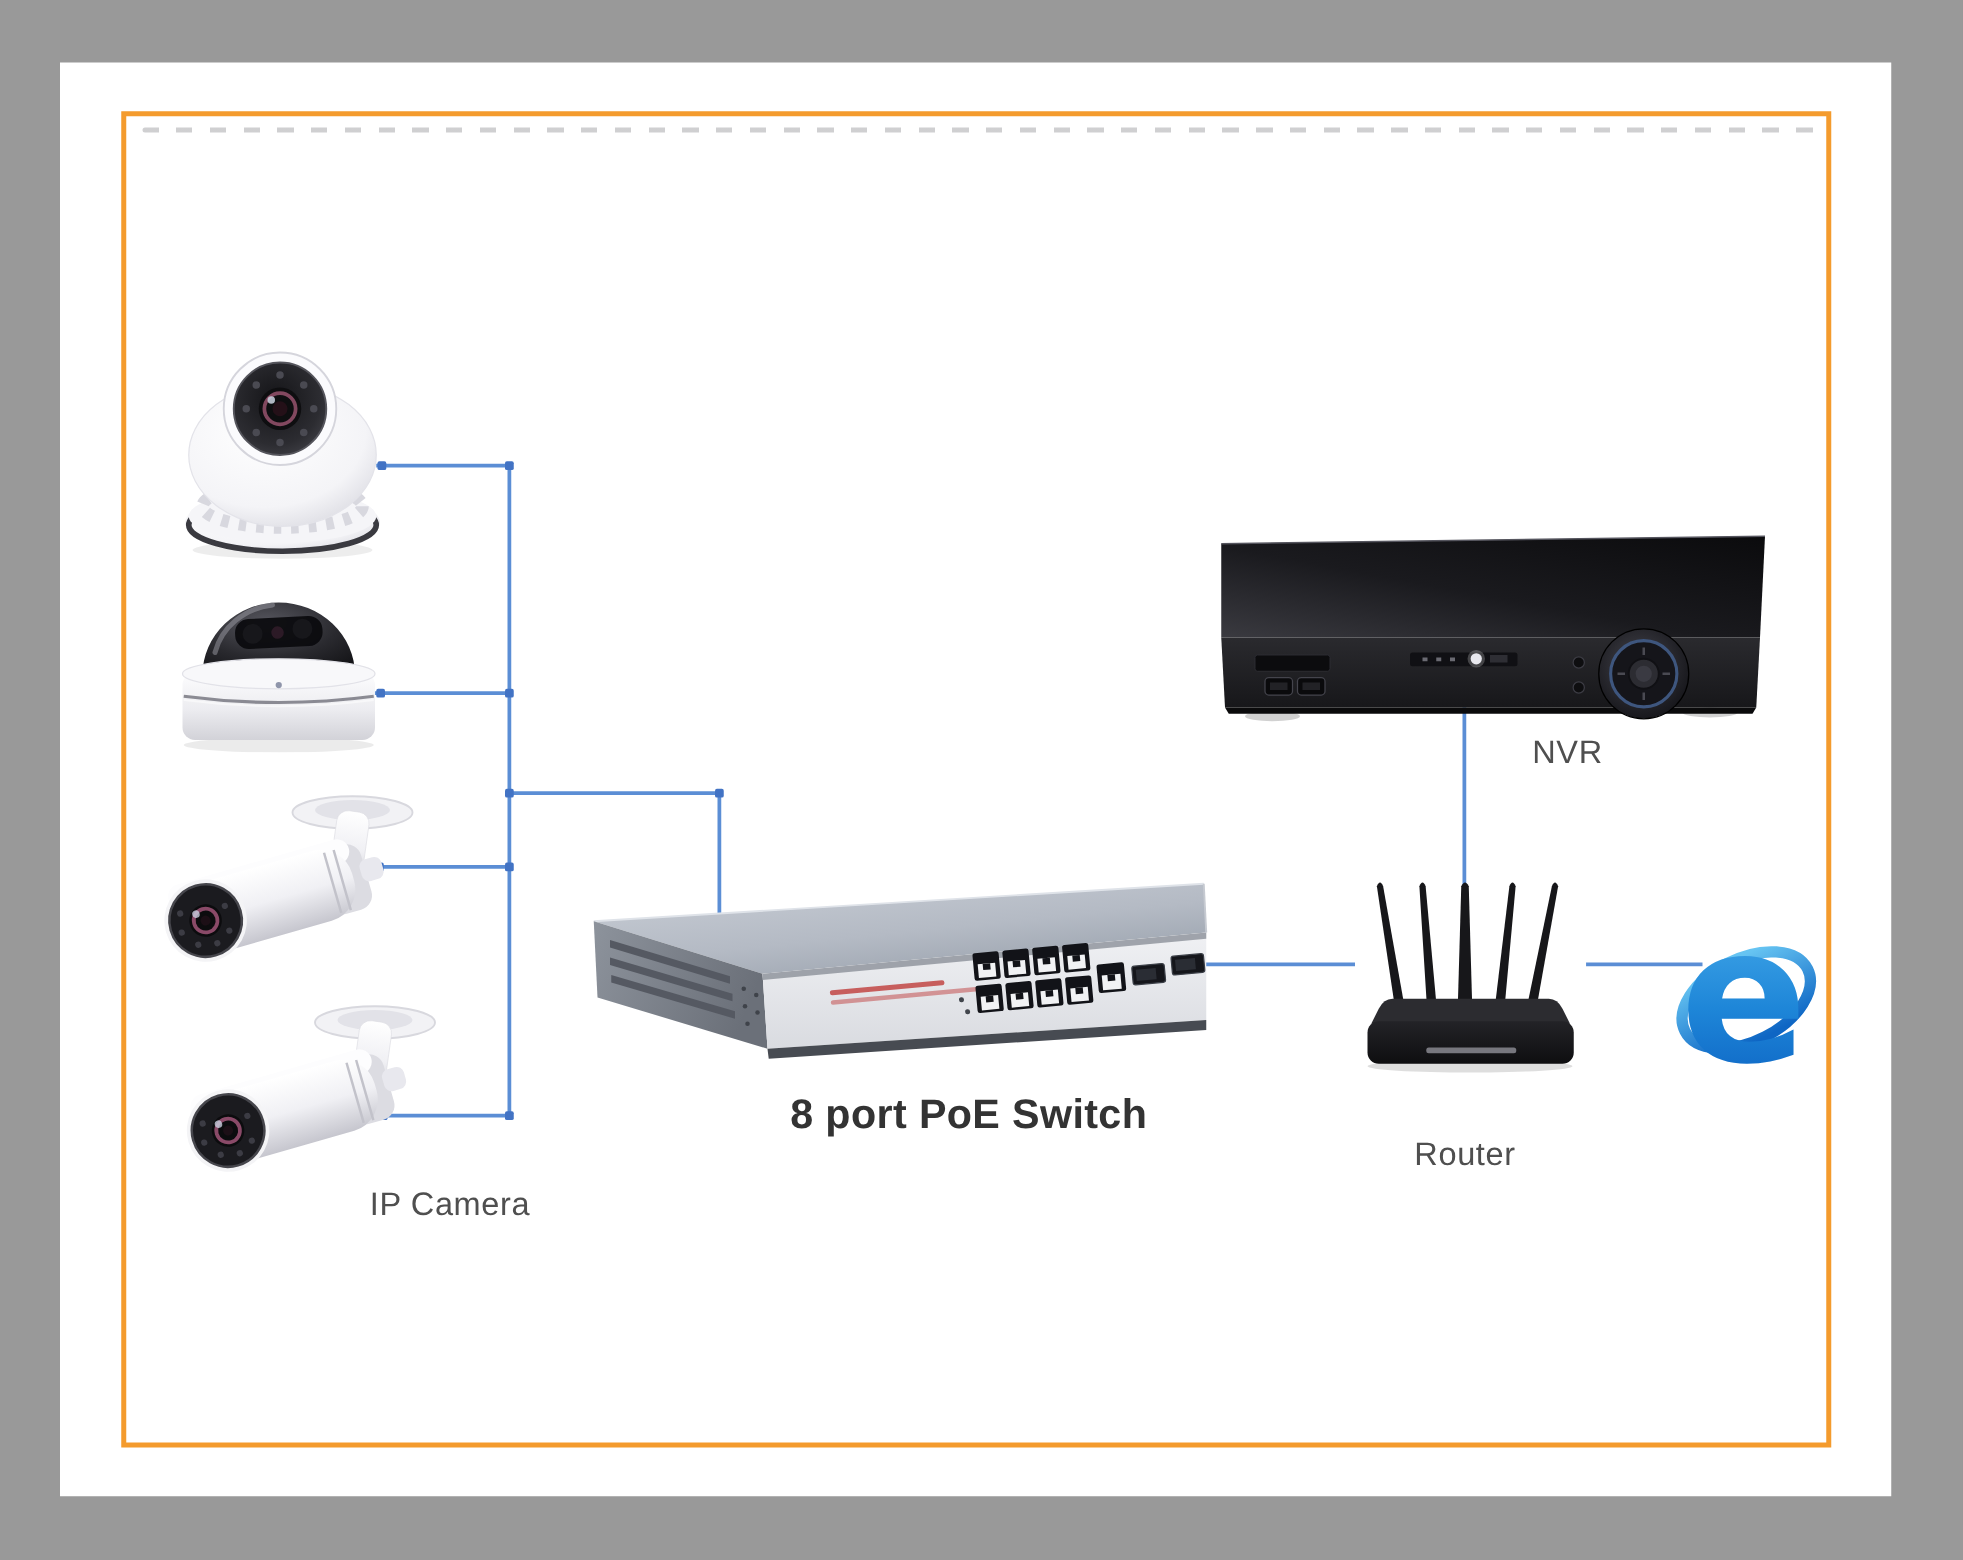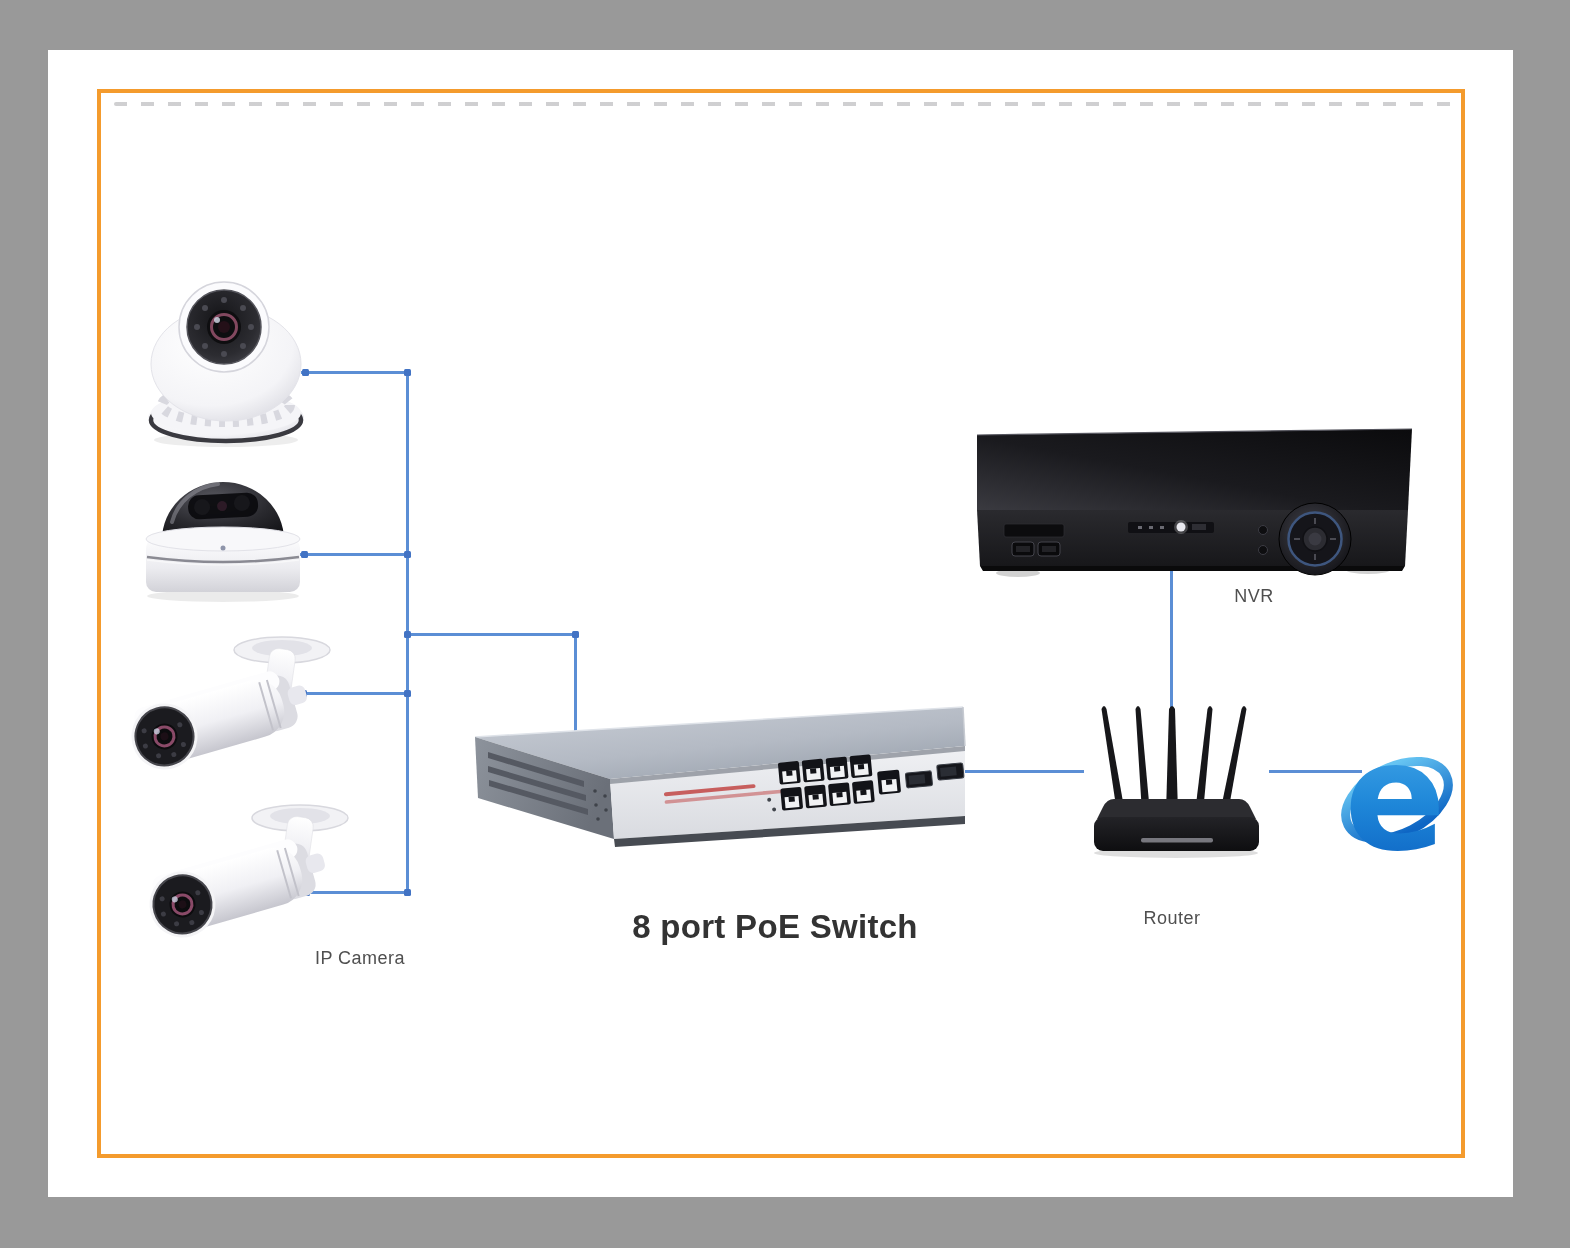--- a/index.html
+++ b/index.html
@@ -19,23 +19,23 @@
   .dashes{
     position:absolute; left:114px; top:102px; width:1338px; height:4px;
     background:repeating-linear-gradient(90deg,#c7c7c9 0 13px, transparent 13px 27px);
     opacity:.85; border-radius:2px;
   }
   .connector{position:absolute; background:#5b8ed5; z-index:2;}
   .jdot{position:absolute; width:7px; height:7px; background:#4273c4; border-radius:1.5px; z-index:2;}
   .device{position:absolute; z-index:4;}
   .lbl{
     position:absolute; z-index:5; text-align:center; color:#4f4f4f;
-    font-size:18px; letter-spacing:.5px; white-space:nowrap;
-  }
-  .lbl-switch{font-size:33px; font-weight:600; color:#333333; letter-spacing:.3px;margin-top:36px;}
+    font-size:26px; letter-spacing:.5px; white-space:nowrap;
+  }
+  .lbl-switch{font-size:33px; font-weight:600; color:#333333; letter-spacing:.3px;}
 </style>
 </head>
 <body>
 
 <div class="stage">
   <div class="page"></div>
   <div class="frame"></div>
   <div class="dashes"></div>
 
   <div class="connector" style="left:406px;top:371px;width:3px;height:524px;"></div>

